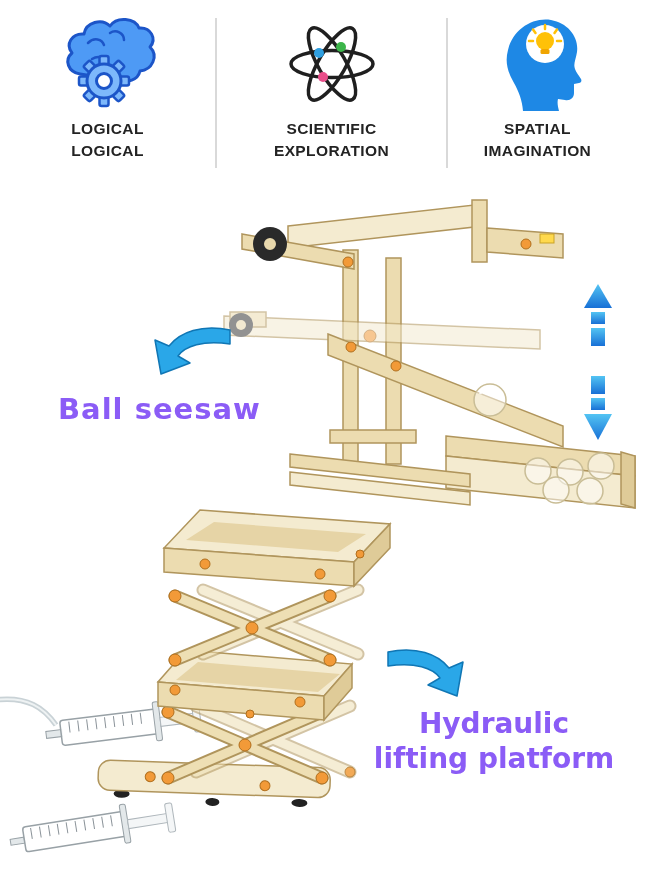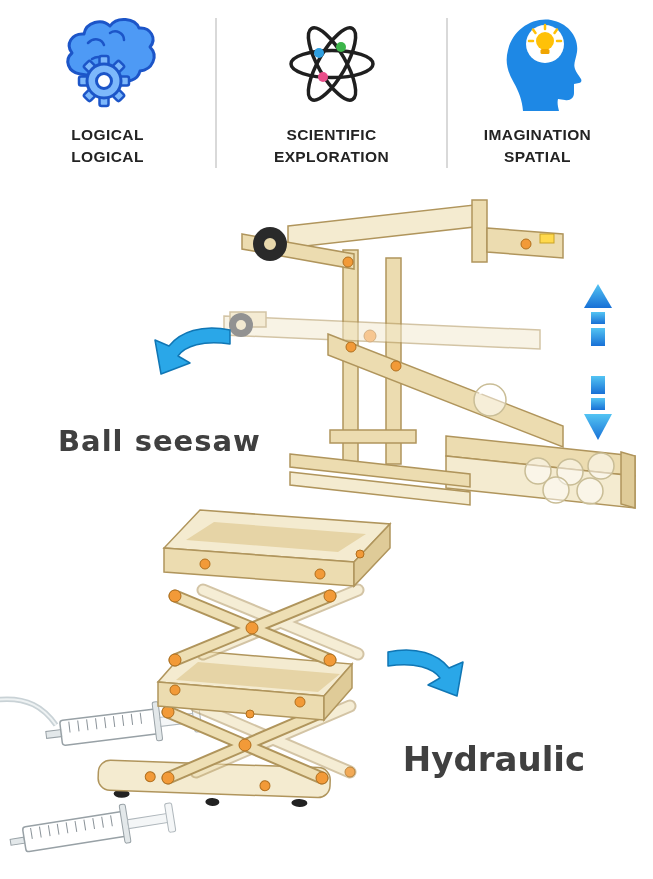--- a/index.html
+++ b/index.html
@@ -4,26 +4,26 @@
 <style>
   html,body{margin:0;padding:0;background:#fff;}
   .canvas{position:relative;width:653px;height:879px;background:#ffffff;overflow:hidden;
           font-family:"Liberation Sans",sans-serif;}
   
   .features{position:absolute;top:10px;left:0;width:653px;display:flex;align-items:flex-start;}
   .feature{display:flex;flex-direction:column;align-items:center;}
   .f1{width:215px}.f2{width:229px}.f3{width:179px}
   .icon-box{height:108px;display:flex;align-items:center;justify-content:center;}
   .feature-label{font-weight:bold;font-size:15.5px;letter-spacing:.4px;color:#232323;
-                 text-align:center;line-height:1.45;margin-top:6px;}
+                 text-align:center;line-height:1.45;margin-top:0;}
   .divider{width:2px;height:150px;background:#d9d9d9;margin-top:8px;}
   
-  .callout{position:absolute;font-family:"DejaVu Sans",sans-serif;font-weight:bold;color:#404040;margin-top:32px;}
+  .callout{position:absolute;font-family:"DejaVu Sans",sans-serif;font-weight:bold;color:#8b5cf6;}
   .ball-label{left:58px;top:392px;width:240px;font-size:29px;letter-spacing:1px;}
-  .hydraulic-label{left:335px;top:706px;width:318px;font-size:34px;line-height:1.25;text-align:center;}
+  .hydraulic-label{left:335px;top:706px;width:318px;font-size:28px;line-height:1.25;text-align:center;}
   
   .wd{fill:#ecdcb0;stroke:#b0955c;stroke-width:1.5;}
   .wdl{fill:#f4ebd0;stroke:#b0955c;stroke-width:1.5;}
   .wdd{fill:#dfcb98;stroke:#b0955c;stroke-width:1.5;}
   .ghost{opacity:.55;}
   .knob{fill:#f29a38;stroke:#b06f1e;stroke-width:1;}
   .ballc{fill:rgba(255,255,255,.5);stroke:#c9bd96;stroke-width:1.5;}
   .slat-o{stroke:#b0955c;stroke-width:13;stroke-linecap:round;}
   .slat-i{stroke:#eedfb4;stroke-width:9;stroke-linecap:round;}
   .syr-body{fill:rgba(255,255,255,.88);stroke:#98a1a6;stroke-width:1.5;}
@@ -102,22 +102,22 @@
           <g stroke="#ffc107" stroke-width="2.5" stroke-linecap="round">
             <line x1="57" y1="11" x2="57" y2="15"></line>
             <line x1="45" y1="15.5" x2="47.5" y2="19"></line>
             <line x1="69" y1="15.5" x2="66.5" y2="19"></line>
             <line x1="41" y1="27" x2="45" y2="27"></line>
             <line x1="73" y1="27" x2="69" y2="27"></line>
           </g>
         </svg>
       </div>
       <div class="feature-label">
+        <div>SPATIAL</div>
         <div>IMAGINATION</div>
-        <div>SPATIAL</div>
       </div>
     </div>
   </div>
 
   <svg class="abs" style="left:138px;top:184px" width="512" height="334" viewBox="0 0 512 334">
     <defs>
       <linearGradient id="arrowGrad" x1="0" y1="0" x2="0" y2="1">
         <stop offset="0" stop-color="#53c4f3"></stop>
           <stop offset="1" stop-color="#1870d6"></stop>
       </linearGradient>
@@ -305,15 +305,16 @@
           <line x1="113" y1="324" x2="113" y2="335"></line>
       </g>
       <rect x="123" y="315" width="6" height="39" rx="2" class="syr-part"></rect>
       <rect x="129" y="331" width="40" height="9" class="syr-pl"></rect>
       <rect x="168" y="321" width="7" height="29" rx="2" class="syr-pl"></rect>
     </g>
   </svg>
 
   <div class="callout hydraulic-label">
     <div>Hydraulic</div>
+    <div>lifting platform</div>
   </div>
 
 </div>
 
 </body></html>

